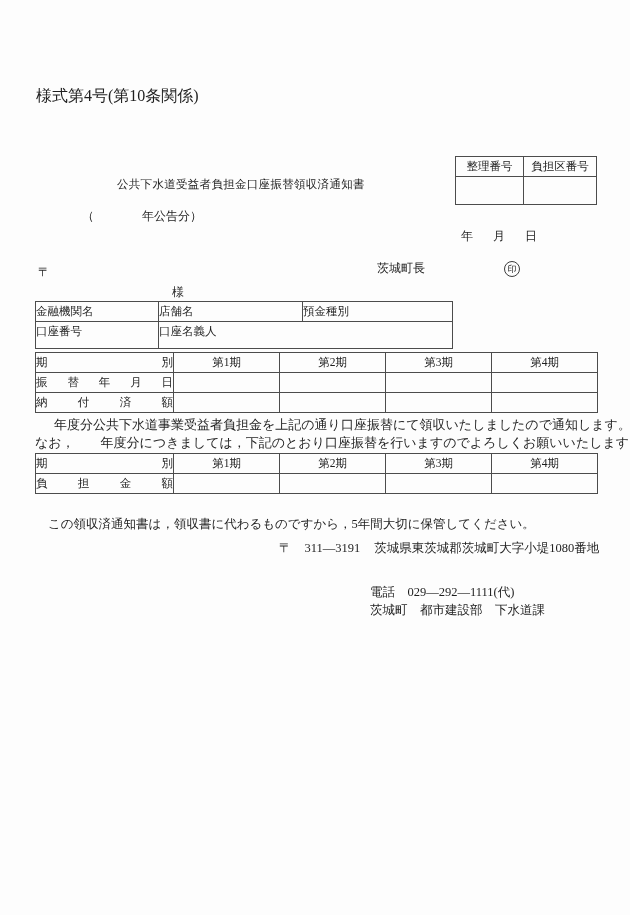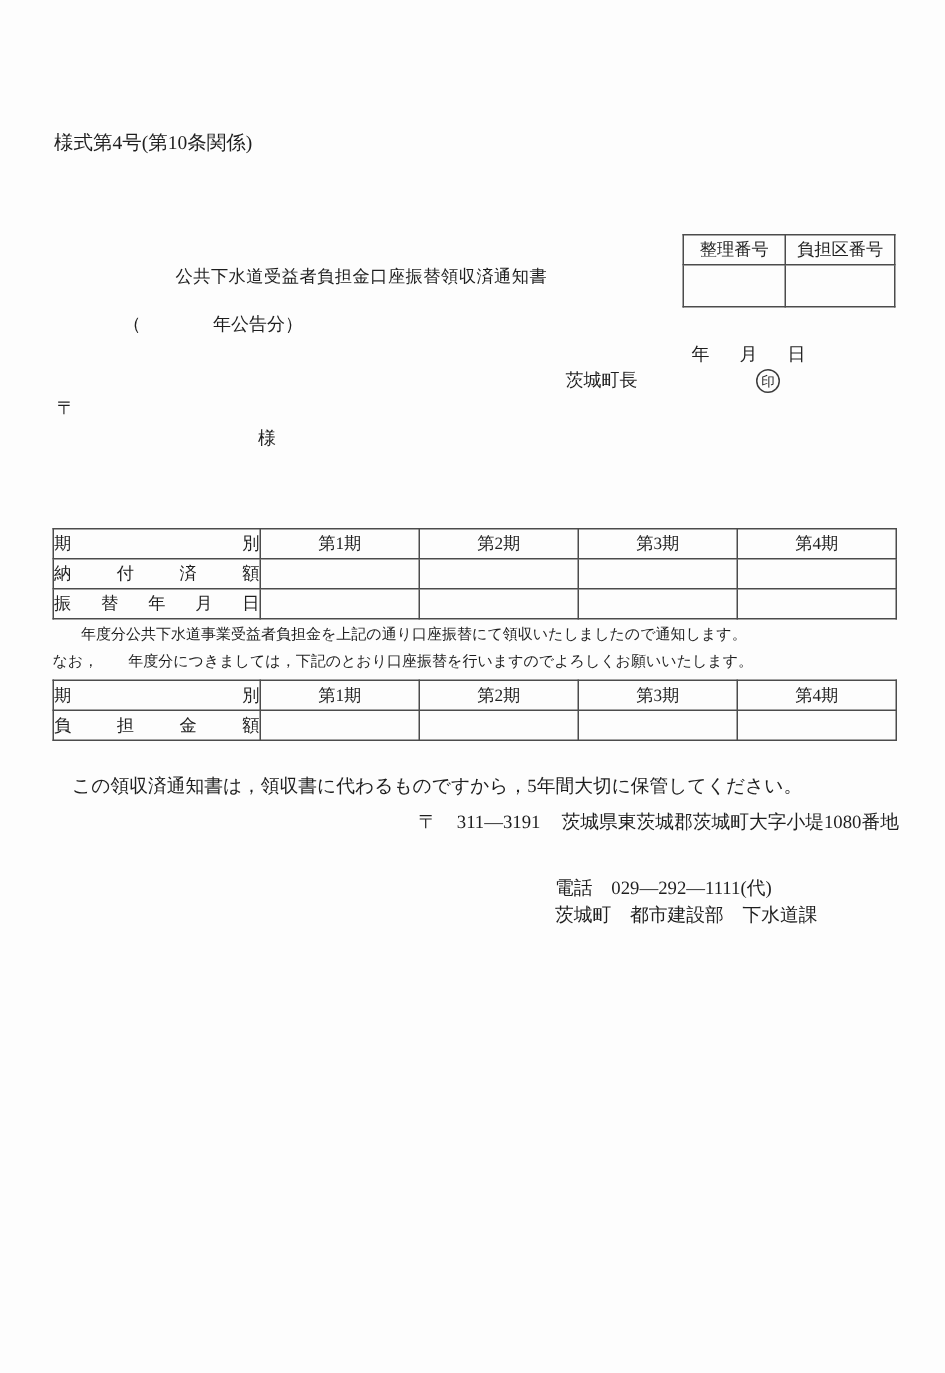--- a/index.html
+++ b/index.html
@@ -6,25 +6,25 @@
   .page {
     position:relative;
     width:630px; height:915px;
     margin:0 auto;
     background:#fdfdfd;
     font-family:"Liberation Serif","DejaVu Serif",serif;
     color:#1e1e1e;
     overflow:hidden;
   }
   .abs { position:absolute; white-space:nowrap; }
-  .fs11 { font-size:13px;text-align:center; }
+  .fs11 { font-size:16px;text-align:center; }
   .fs115 { font-size:11.5px; }
   .fs12 { font-size:12px; }
   .fs125 { font-size:12.5px; }
-  .fs13 { font-size:10px; }
+  .fs13 { font-size:13px; }
 
   table.formtbl { border-collapse:collapse; table-layout:fixed;padding-left:44px; }
   table.formtbl td {
     border:1px solid #4c4c4c;
     font-size:11.5px;
     padding:0;
     vertical-align:middle;
     overflow:hidden;
     white-space:nowrap;
   }
@@ -75,55 +75,73 @@
     </tr>
   </tbody>
     </table>
 
   <div class="abs fs12" style="left:38px; top:208px;margin-left:44px;">
     <span>（</span><span class="gap48"></span><span>年公告分）</span>
   </div>
 
   <div class="abs fs12" style="left:461px; top:228px; letter-spacing:4px;">年　月　日</div>
 
-  <div class="abs fs12" style="left:377px; top:245px;">
+  <div class="abs fs12" style="left:377px; top:260px;">
     <span>茨城町長</span>
     <span class="seal" style="margin-left:76px;">印</span>
   </div>
 
   <div class="abs fs12" style="left:38px; top:264px;">〒</div>
 
   <div class="abs fs12" style="left:172px; top:284px;">様</div>
 
+  <table class="formtbl abs" style="left:35px; top:301px; width:417px;">
+    <colgroup>
+        <col style="width:123px">
+        <col style="width:144px">
+        <col style="width:150px">
+      </colgroup>
+    <tbody>
+        <tr style="height:20px;">
+      <td class="lblcell">金融機関名</td>
+      <td class="lblcell">店舗名</td>
+      <td class="lblcell">預金種別</td>
+    </tr>
+    <tr style="height:27px;">
+      <td class="lblcell" style="vertical-align:top; padding-top:2px;">口座番号</td>
+      <td class="lblcell" colspan="2" style="vertical-align:top; padding-top:2px;">口座名義人</td>
+    </tr>
+  </tbody>
+    </table>
 
   <table class="formtbl abs" style="left:35px; top:352px; width:562px;">
     <colgroup>
       <col style="width:138px">
         <col style="width:106px">
         <col style="width:106px">
       <col style="width:106px">
         <col style="width:106px">
     </colgroup>
     <tbody>
         <tr style="height:20px;">
       <td class="justcell">期　別</td>
       <td class="hdrcell">第1期</td>
       <td class="hdrcell">第2期</td>
       <td class="hdrcell">第3期</td>
       <td class="hdrcell">第4期</td>
     </tr>
     <tr style="height:20px;">
-      <td class="justcell">納付済額</td>
+      <td class="justcell">振替年月日</td>
       <td></td>
       <td></td>
       <td></td>
       <td></td>
     </tr>
     <tr style="height:20px;">
-      <td class="justcell">振替年月日</td>
+      <td class="justcell">納付済額</td>
       <td></td>
       <td></td>
       <td></td>
       <td></td>
     </tr>
   </tbody>
     </table>
 
   <div class="abs fs13" style="left:35px; top:416px; text-indent:19px;">年度分公共下水道事業受益者負担金を上記の通り口座振替にて領収いたしましたので通知します。</div>
   <div class="abs fs13" style="left:35px; top:434px;">なお，　　年度分につきましては，下記のとおり口座振替を行いますのでよろしくお願いいたします。</div>

